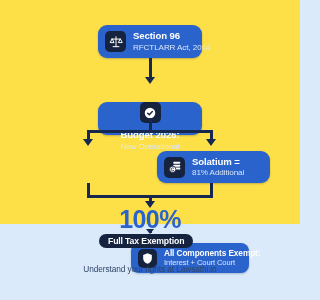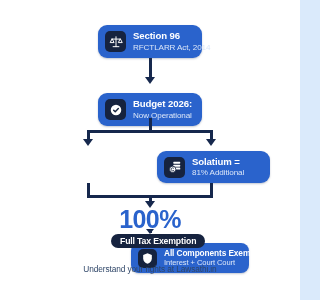--- a/index.html
+++ b/index.html
@@ -11,22 +11,22 @@
     width: 300px;
     height: 300px;
     overflow: hidden;
     background: #daeafb;
     font-family: "Liberation Sans", "DejaVu Sans", sans-serif;
     -webkit-font-smoothing: antialiased;
   }
   #canvas {
     position: relative;
     width: 300px;
-    height: 300px;
-    background: #ffffff;
+    height: 224px;
+    background: #fde047;
   }
 
   
   .card {
     position: absolute;
     box-sizing: border-box;
     background: #2a63cc;
     border-radius: 9px;
     display: flex;
     align-items: center;
@@ -62,21 +62,21 @@
   .card .t2 {
     color: #dbe6f8;
     font-size: 8.1px;
     letter-spacing: -0.1px;
     white-space: nowrap;
     margin-top: 1px;
   }
 
   
   #card-section96 { left: 98px;  top: 25px;  width: 104px; height: 33px; }
-  #card-budget    { left: 98px;  top: 93px;  width: 104px; height: 33px; }
+  #card-budget    { left: 98px;  top: 102px;  width: 104px; height: 33px; flex-direction: column; }
   #card-comp      { left: 31px;  top: 151px; width: 114px; height: 32px; }
   #card-sol       { left: 157px; top: 151px; width: 113px; height: 32px; }
   #card-exempt    { left: 91px;  top: 243px; width: 118px; height: 30px;
                     border-radius: 8px; margin-left: 40px; }
   #card-exempt .t1 { font-size: 8.3px; }
   #card-exempt .t2 { font-size: 7.6px; }
   #card-exempt .icon-box { width: 19px; height: 19px; border-radius: 5px; }
 
   
   .conn {
@@ -140,21 +140,20 @@
     border-radius: 7px;
     color: #ffffff;
     font-size: 8.7px;
     font-weight: bold;
     letter-spacing: -0.15px;
     display: flex;
     align-items: center;
     justify-content: center;
     white-space: nowrap;
     z-index: 5;
-    margin-left: 12px;
   }
 
   
   #footer {
     position: absolute;
     left: 0; top: 264px;
     width: 300px;
     text-align: center;
     color: #2f4668;
     font-size: 8.3px;

